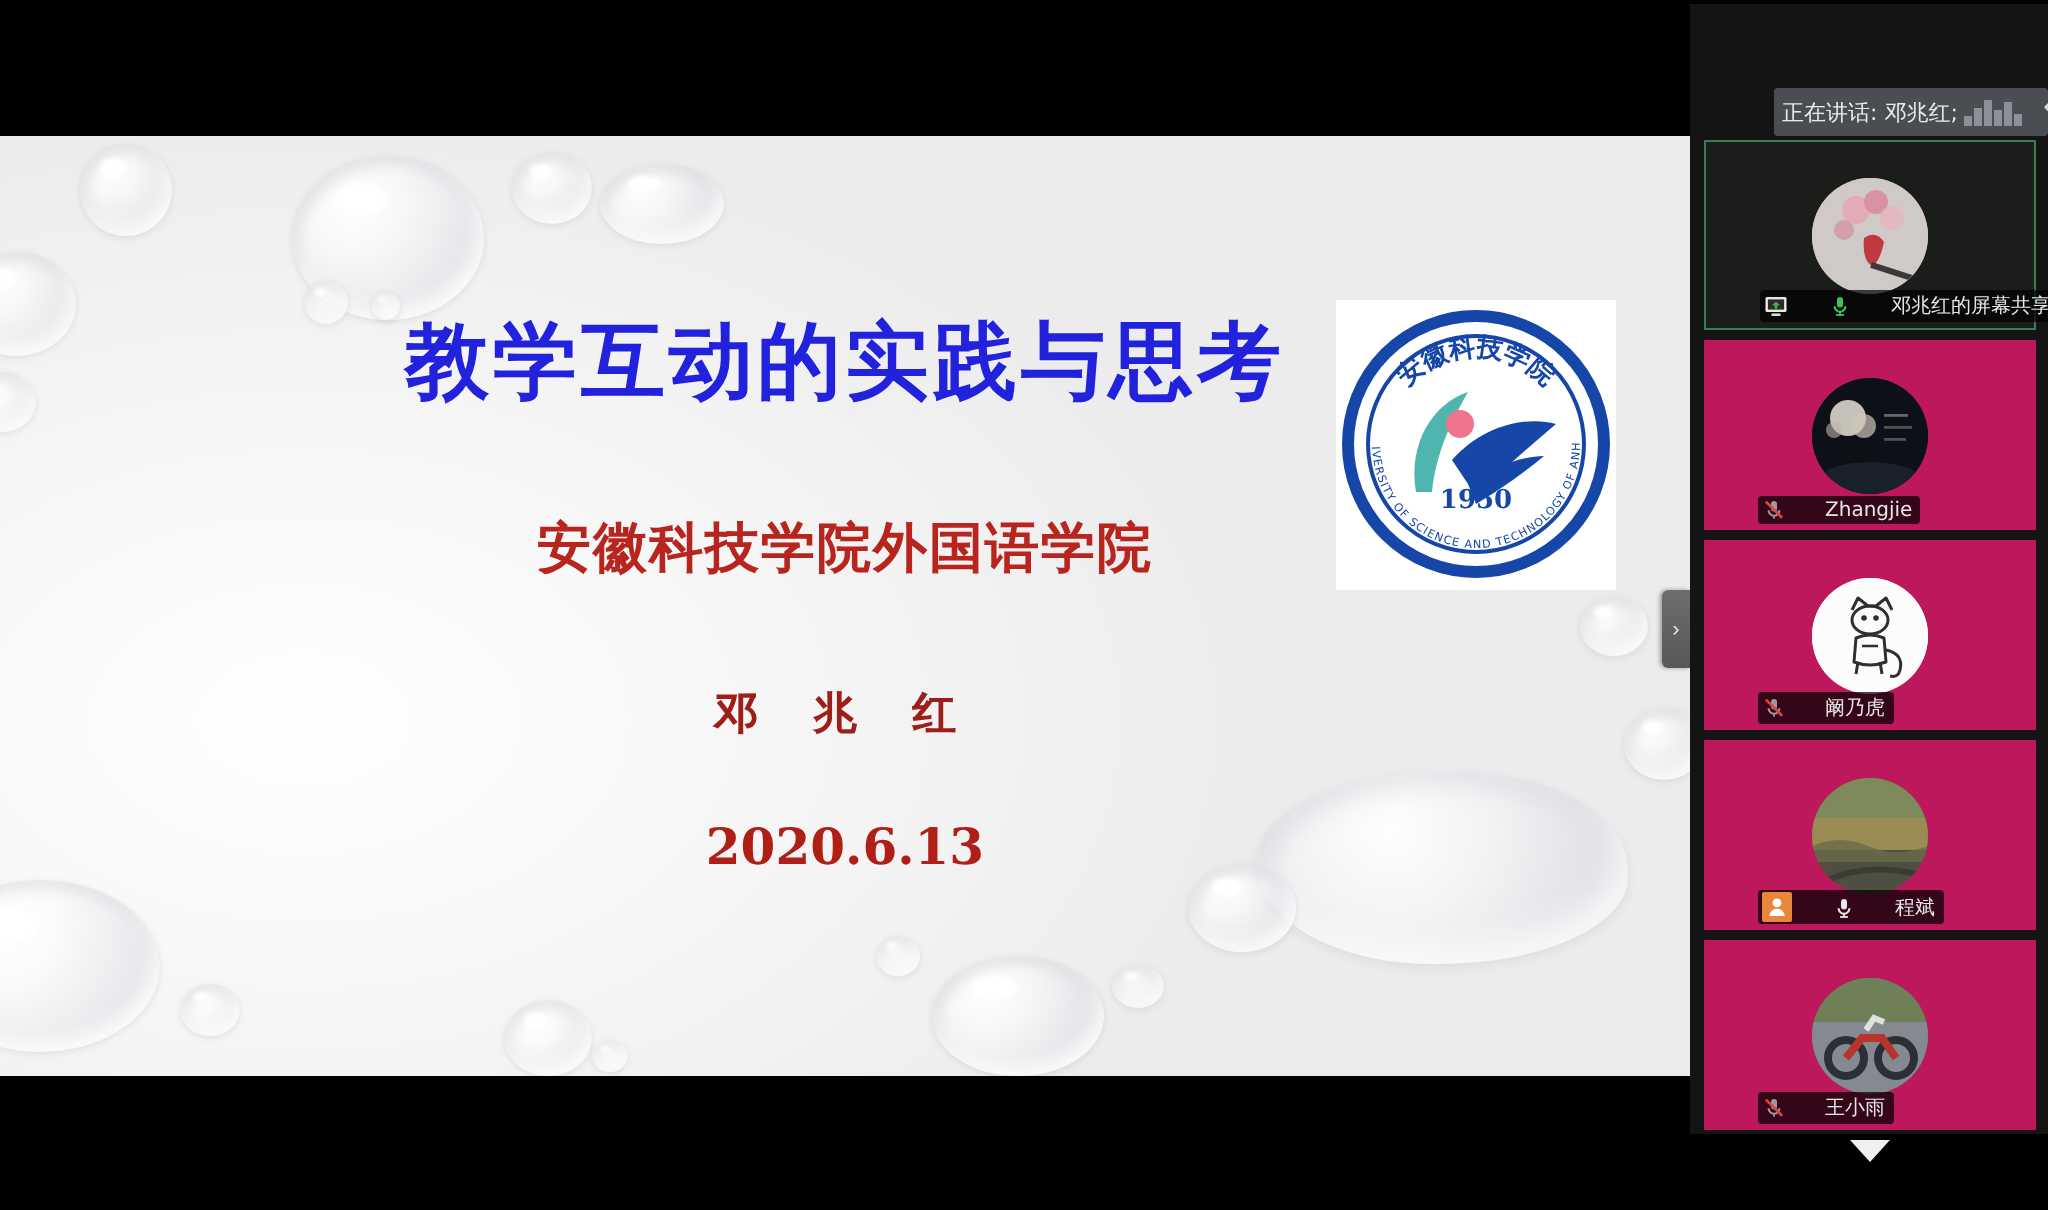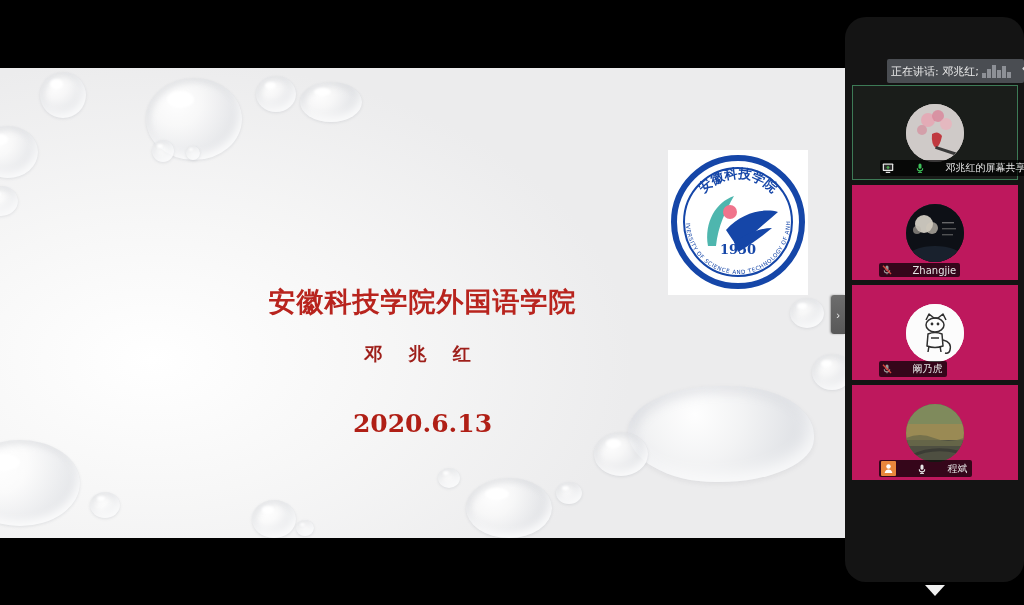--- a/index.html
+++ b/index.html
@@ -22,42 +22,42 @@
   .bub::after{content:"";position:absolute;left:22%;top:16%;width:28%;height:20%;border-radius:50%;
        background:rgba(255,255,255,.92);filter:blur(1px);}
 
   .blob{position:absolute;border-radius:50% 46% 52% 48%/48% 52% 46% 54%;
        background:radial-gradient(circle at 36% 30%, rgba(255,255,255,.95) 0%, rgba(247,248,249,.6) 35%, rgba(221,224,229,.62) 70%, rgba(205,209,216,.7) 100%);
        box-shadow: inset -6px -8px 16px rgba(255,255,255,.8), inset 5px 6px 12px rgba(150,156,168,.20), 0 2px 5px rgba(120,125,135,.12);}
 
   .slide-title{position:absolute;left:0;right:0;top:85px;text-align:center;
         color:#2222dd;font-size:42px;font-weight:700;letter-spacing:2px;
         font-family:"DejaVu Sans","Liberation Sans",sans-serif;}
-  .slide-line2{position:absolute;left:0;right:0;top:216px;text-align:center;
+  .slide-line2{position:absolute;left:0;right:0;top:188px;text-align:center;
         color:#b8241e;font-size:27px;font-weight:700;letter-spacing:1px;
         font-family:"DejaVu Serif","Liberation Serif",serif;}
   .slide-line3{position:absolute;left:0;right:0;top:274px;text-align:center;
-        color:#9e1f1a;font-size:18px;font-weight:700;letter-spacing:10px;
+        color:#9e1f1a;font-size:22px;font-weight:700;letter-spacing:10px;
         font-family:"DejaVu Serif","Liberation Serif",serif;}
   .slide-line4{position:absolute;left:0;right:0;top:341px;text-align:center;
         color:#b01f16;font-size:25px;font-weight:700;letter-spacing:0px;
         font-family:"DejaVu Serif","Liberation Serif",serif;}
 
   
   .logo{position:absolute;left:668px;top:82px;width:140px;height:145px;background:#ffffff;}
   .logo svg{display:block;}
 
   
   .stage-handle{position:absolute;left:831px;top:295px;width:14px;height:39px;
         background:linear-gradient(180deg,#6d6d6d,#585858);border-radius:3px 0 0 3px;
         display:flex;align-items:center;justify-content:center;color:#e8e8e8;font-size:11px;
         box-shadow:-1px 0 2px rgba(0,0,0,.35);cursor:pointer;}
 
   
-  .panel{position:absolute;left:845px;top:17px;width:179px;height:565px;background:#141414;border-radius:21px;}
+  .panel{position:absolute;left:845px;top:2px;width:179px;height:565px;background:#141414;}
 
   .speaking-bar{position:absolute;left:42px;top:42px;width:137px;height:24px;
         background:#4a4d52;display:flex;align-items:center;padding:0 4px;box-sizing:border-box;
         border-radius:2px;}
   .speaking-text{color:#eaeaea;font-size:11px;white-space:nowrap;
         font-family:"DejaVu Sans","Liberation Sans",sans-serif;}
   .waves{display:flex;align-items:flex-end;gap:1px;margin-left:3px;}
   .waves span{display:block;width:4px;background:#8d9096;}
   .divider-v{width:1px;height:14px;background:#7a7d82;margin:0 5px 0 4px;}
   .ret-icon{color:#d8d8d8;font-size:14px;line-height:1;}
@@ -125,20 +125,21 @@
           <text font-family="DejaVu Sans, sans-serif" font-size="13" font-weight="700" fill="#1546a8">
             <textPath href="#arcTop" startOffset="50%" text-anchor="middle">安徽科技学院</textPath>
           </text>
           <path id="arcBot" d="M 18 72 A 52 52 0 0 0 122 72" fill="none"></path>
           <text font-family="DejaVu Sans, sans-serif" font-size="5.6" letter-spacing="0.6" fill="#1546a8">
             <textPath href="#arcBot" startOffset="50%" text-anchor="middle">UNIVERSITY OF SCIENCE AND TECHNOLOGY OF ANHUI</textPath>
           </text>
         </svg>
       </div>
 
+      <div class="slide-title">教学互动的实践与思考</div>
       <div class="slide-line2">安徽科技学院外国语学院</div>
       <div class="slide-line3">邓 兆 红</div>
       <div class="slide-line4">2020.6.13</div>
     </div>
 
     <div class="stage-handle">
       <span>›</span>
     </div>
   </div>
 
@@ -261,20 +262,42 @@
           <svg class="ico" viewBox="0 0 16 16">
             <rect x="6" y="2" width="4" height="7" rx="2" fill="#e8e8e8"></rect>
             <path d="M4.4 8.2 a3.6 3.6 0 0 0 7.2 0" fill="none" stroke="#e8e8e8" stroke-width="1.4"></path>
             <rect x="7.4" y="11.4" width="1.2" height="2.4" fill="#e8e8e8"></rect>
             <rect x="5.4" y="13.4" width="5.2" height="1.2" fill="#e8e8e8"></rect>
           </svg>
           <span class="tile-name">程斌</span>
         </div>
       </div>
 
+      <div class="tile">
+        <div class="tile-avatar av-bike">
+          <svg width="58" height="58" viewBox="0 0 58 58">
+            <rect width="58" height="58" fill="#5c6470"></rect>
+            <rect width="58" height="22" fill="#6f7f57"></rect>
+            <rect y="22" width="58" height="36" fill="#848a90"></rect>
+            <circle cx="17" cy="40" r="9" fill="none" stroke="#2c2f36" stroke-width="4"></circle>
+            <circle cx="42" cy="40" r="9" fill="none" stroke="#2c2f36" stroke-width="4"></circle>
+            <path d="M17 40 l8 -10 h10 l7 10" stroke="#b8332c" stroke-width="4" fill="none"></path>
+            <path d="M27 26 l4 -6 l5 2" stroke="#e0e0e0" stroke-width="3" fill="none"></path>
+          </svg>
+        </div>
+        <div class="tile-label">
+          <svg class="ico" viewBox="0 0 16 16">
+            <rect x="6" y="2" width="4" height="7" rx="2" fill="#9a9a9a"></rect>
+            <path d="M4.4 8.2 a3.6 3.6 0 0 0 7.2 0" fill="none" stroke="#9a9a9a" stroke-width="1.4"></path>
+            <rect x="7.4" y="11.4" width="1.2" height="2.4" fill="#9a9a9a"></rect>
+            <path d="M2.6 2.4 L13.4 13.2" stroke="#d9453c" stroke-width="1.8"></path>
+          </svg>
+          <span class="tile-name">王小雨</span>
+        </div>
+      </div>
 
     </div>
 
     <div class="scroll-down">
       <span class="tri-down"></span>
     </div>
   </div>
 
 </div>
 

